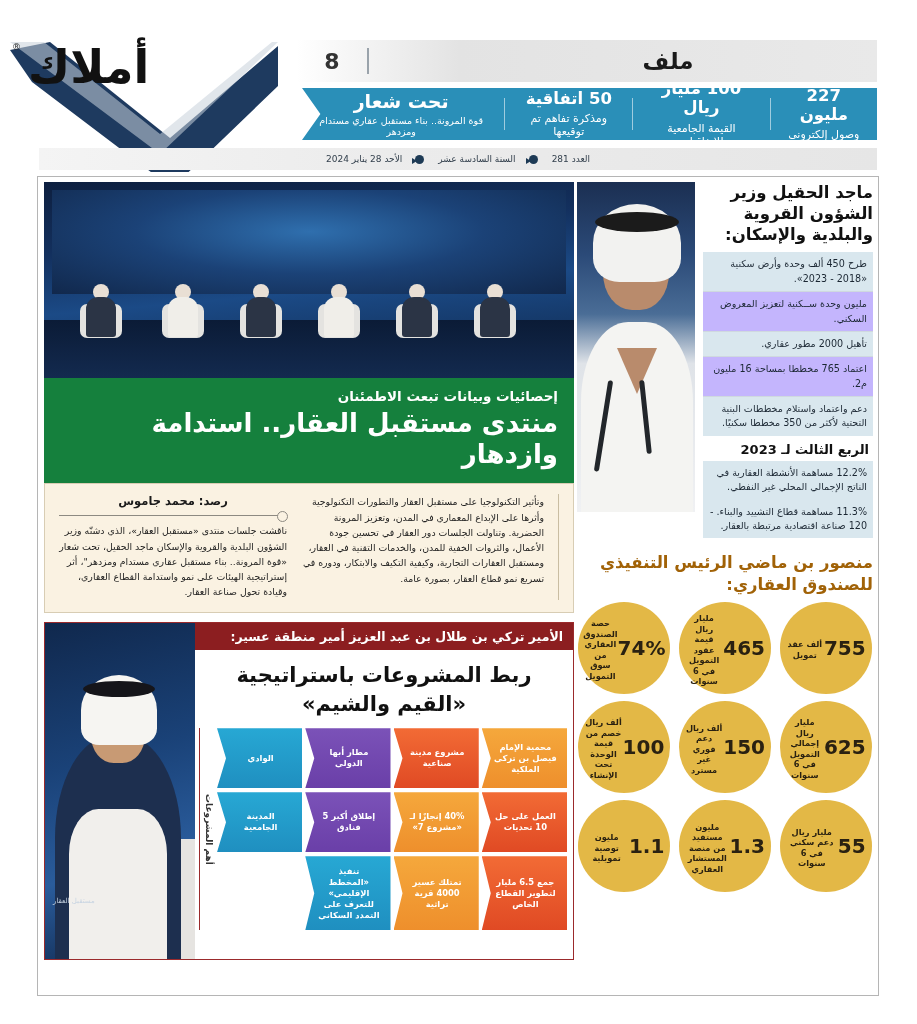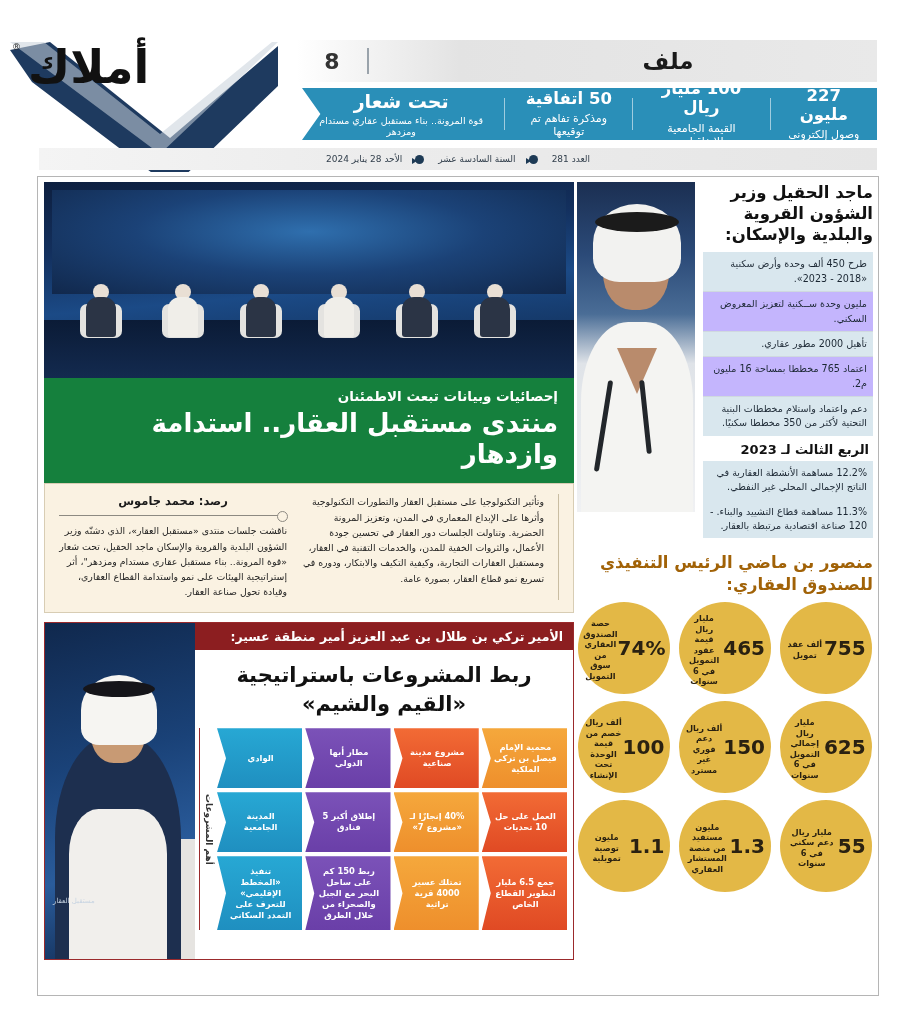--- a/index.html
+++ b/index.html
@@ -504,19 +504,18 @@
           <div class="chev-card c-purple">مطار أبها الدولي</div>
           <div class="chev-card c-blue">الوادي</div>
 
           <div class="chev-card c-red">العمل على حل 10 تحديات</div>
           <div class="chev-card c-orange">40% إنجازًا لـ «مشروع 7»</div>
           <div class="chev-card c-purple">إطلاق أكبر 5 فنادق</div>
           <div class="chev-card c-blue">المدينة الجامعية</div>
 
           <div class="chev-card c-red tall">جمع 6.5 مليار لتطوير القطاع الخاص</div>
           <div class="chev-card c-orange tall">تمتلك عسير 4000 قرية تراثية</div>
-          <div class="chev-card c-purple tall">ربط 150 كم على ساحل البحر مع الجبل والصحراء من خلال الطرق</div>
           <div class="chev-card c-blue tall">تنفيذ «المخطط الإقليمي» للتعرف على التمدد السكاني</div>
         </div>
       </div>
     </div>
   </div>
 </div>
 
 </body></html>

